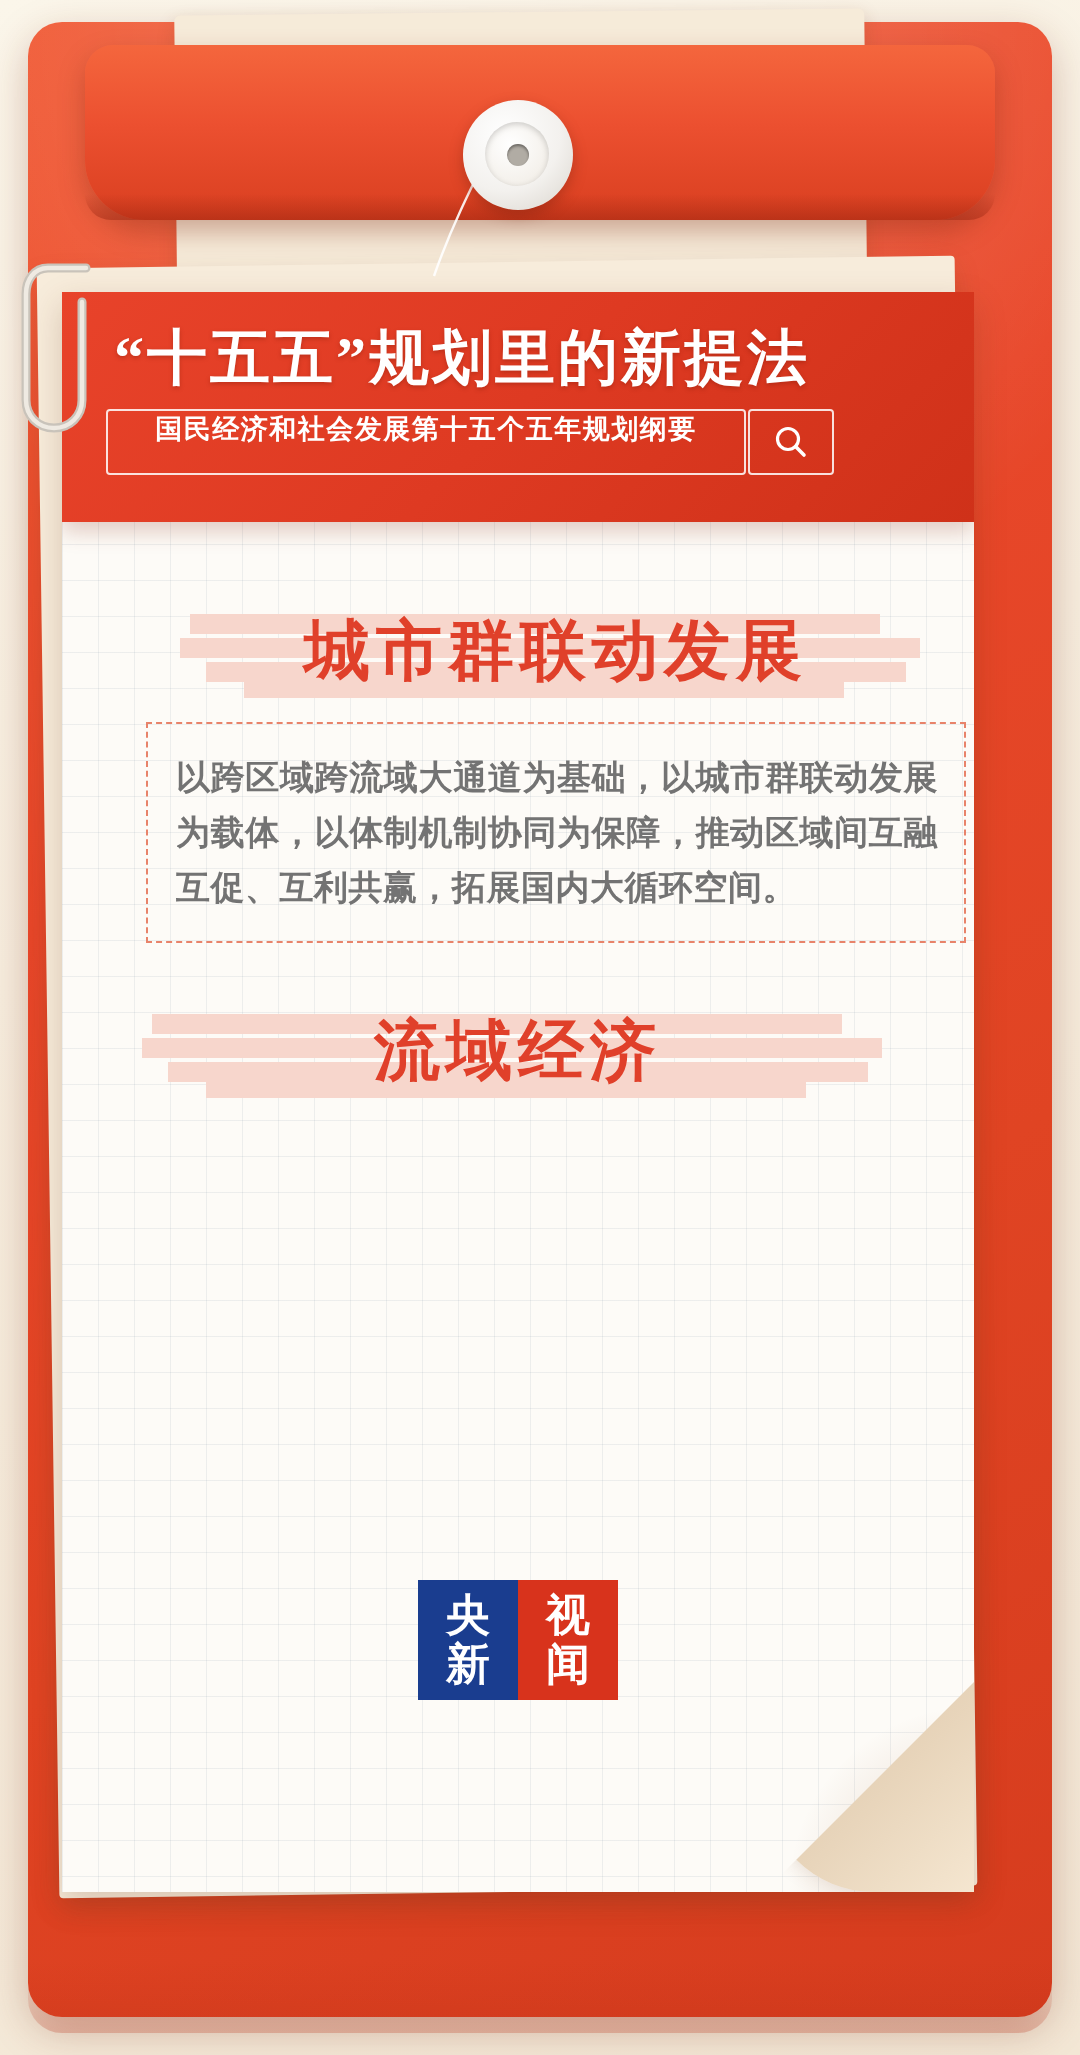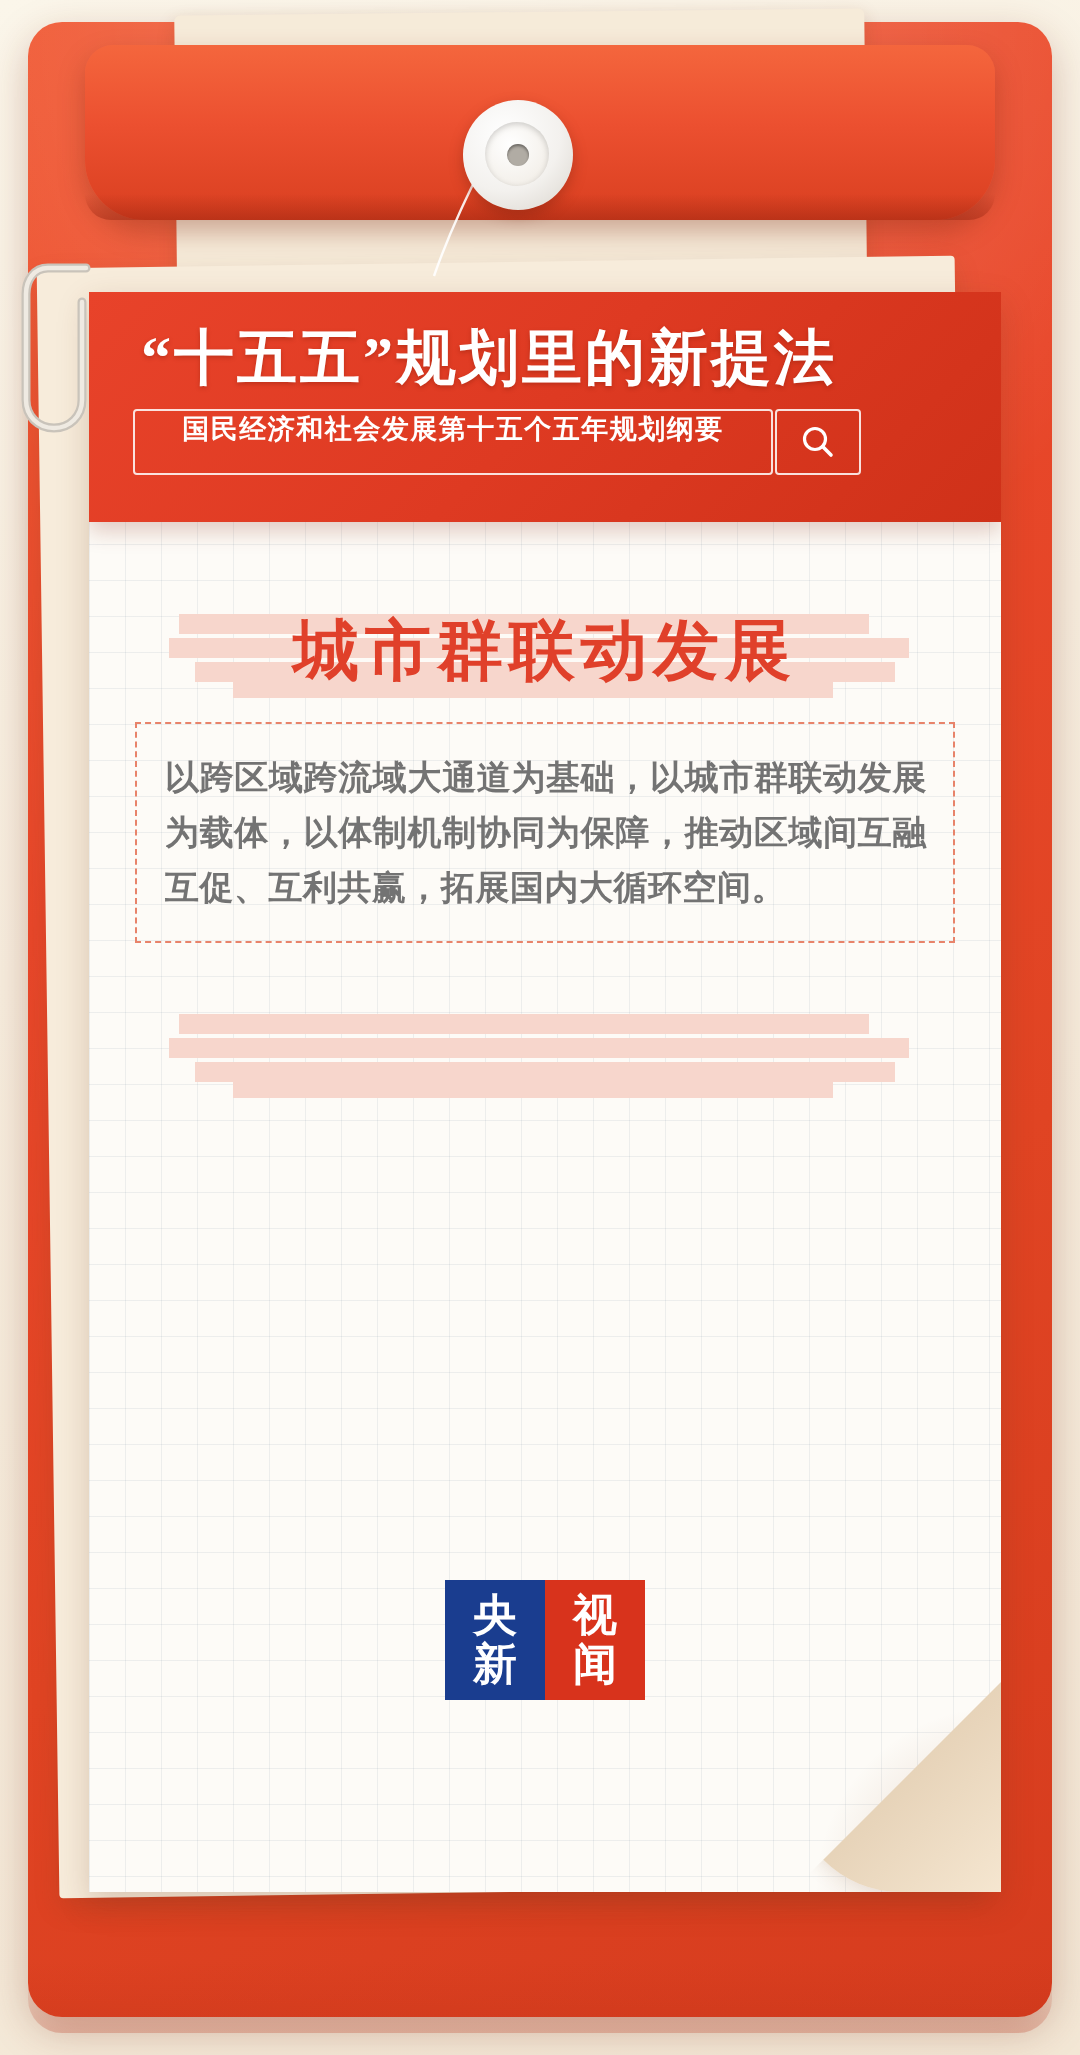--- a/index.html
+++ b/index.html
@@ -125,21 +125,20 @@
 
   .paper {
     position: absolute;
     left: 62px;
     top: 292px;
     width: 912px;
     height: 1600px;
     background: #fdfbf7;
     box-shadow: 0 12px 30px rgba(110,55,28,0.22);
     overflow: hidden;
-    margin-left: 27px;
   }
   
   .paper-grid {
     position: absolute;
     inset: 0;
     background-image:
       linear-gradient(to right, rgba(160,170,185,0.17) 1px, transparent 1px),
       linear-gradient(to bottom, rgba(160,170,185,0.17) 1px, transparent 1px);
     background-size: 36px 36px;
   }
@@ -348,21 +347,21 @@
     </div>
 
     <div class="search-box">
       <svg width="38" height="38" viewBox="0 0 38 38">
         <circle cx="16" cy="16" r="10.5" stroke="#ffffff" stroke-width="3.2" fill="none"></circle>
         <line x1="23.6" y1="23.6" x2="32" y2="32" stroke="#ffffff" stroke-width="3.6" stroke-linecap="round"></line>
       </svg>
     </div>
   </div>
 
-  <div class="section" style="top: 300px;">
+  <div class="section" style="top: 300px; padding-left: 38px;">
     <div class="head-wrap">
       <svg class="head-brush" viewBox="0 0 760 96" preserveAspectRatio="none">
         <g fill="#f7d6cc">
           <rect x="10" y="6" width="690" height="20"></rect>
           <rect x="0" y="30" width="740" height="20"></rect>
           <rect x="26" y="54" width="700" height="20"></rect>
           <rect x="64" y="74" width="600" height="16"></rect>
         </g>
       </svg>
       <div class="head-text">城市群联动发展</div>
@@ -375,20 +374,21 @@
   <div class="section" style="top: 700px;">
     <div class="head-wrap">
       <svg class="head-brush" viewBox="0 0 760 96" preserveAspectRatio="none">
         <g fill="#f7d6cc">
           <rect x="10" y="6" width="690" height="20"></rect>
           <rect x="0" y="30" width="740" height="20"></rect>
           <rect x="26" y="54" width="700" height="20"></rect>
           <rect x="64" y="74" width="600" height="16"></rect>
         </g>
       </svg>
+      <div class="head-text">流域经济</div>
     </div>
   </div>
 
   <div class="logo">
     <div class="logo-left">
       <span>央</span>
       <span>新</span>
     </div>
     <div class="logo-right">
       <span>视</span>

